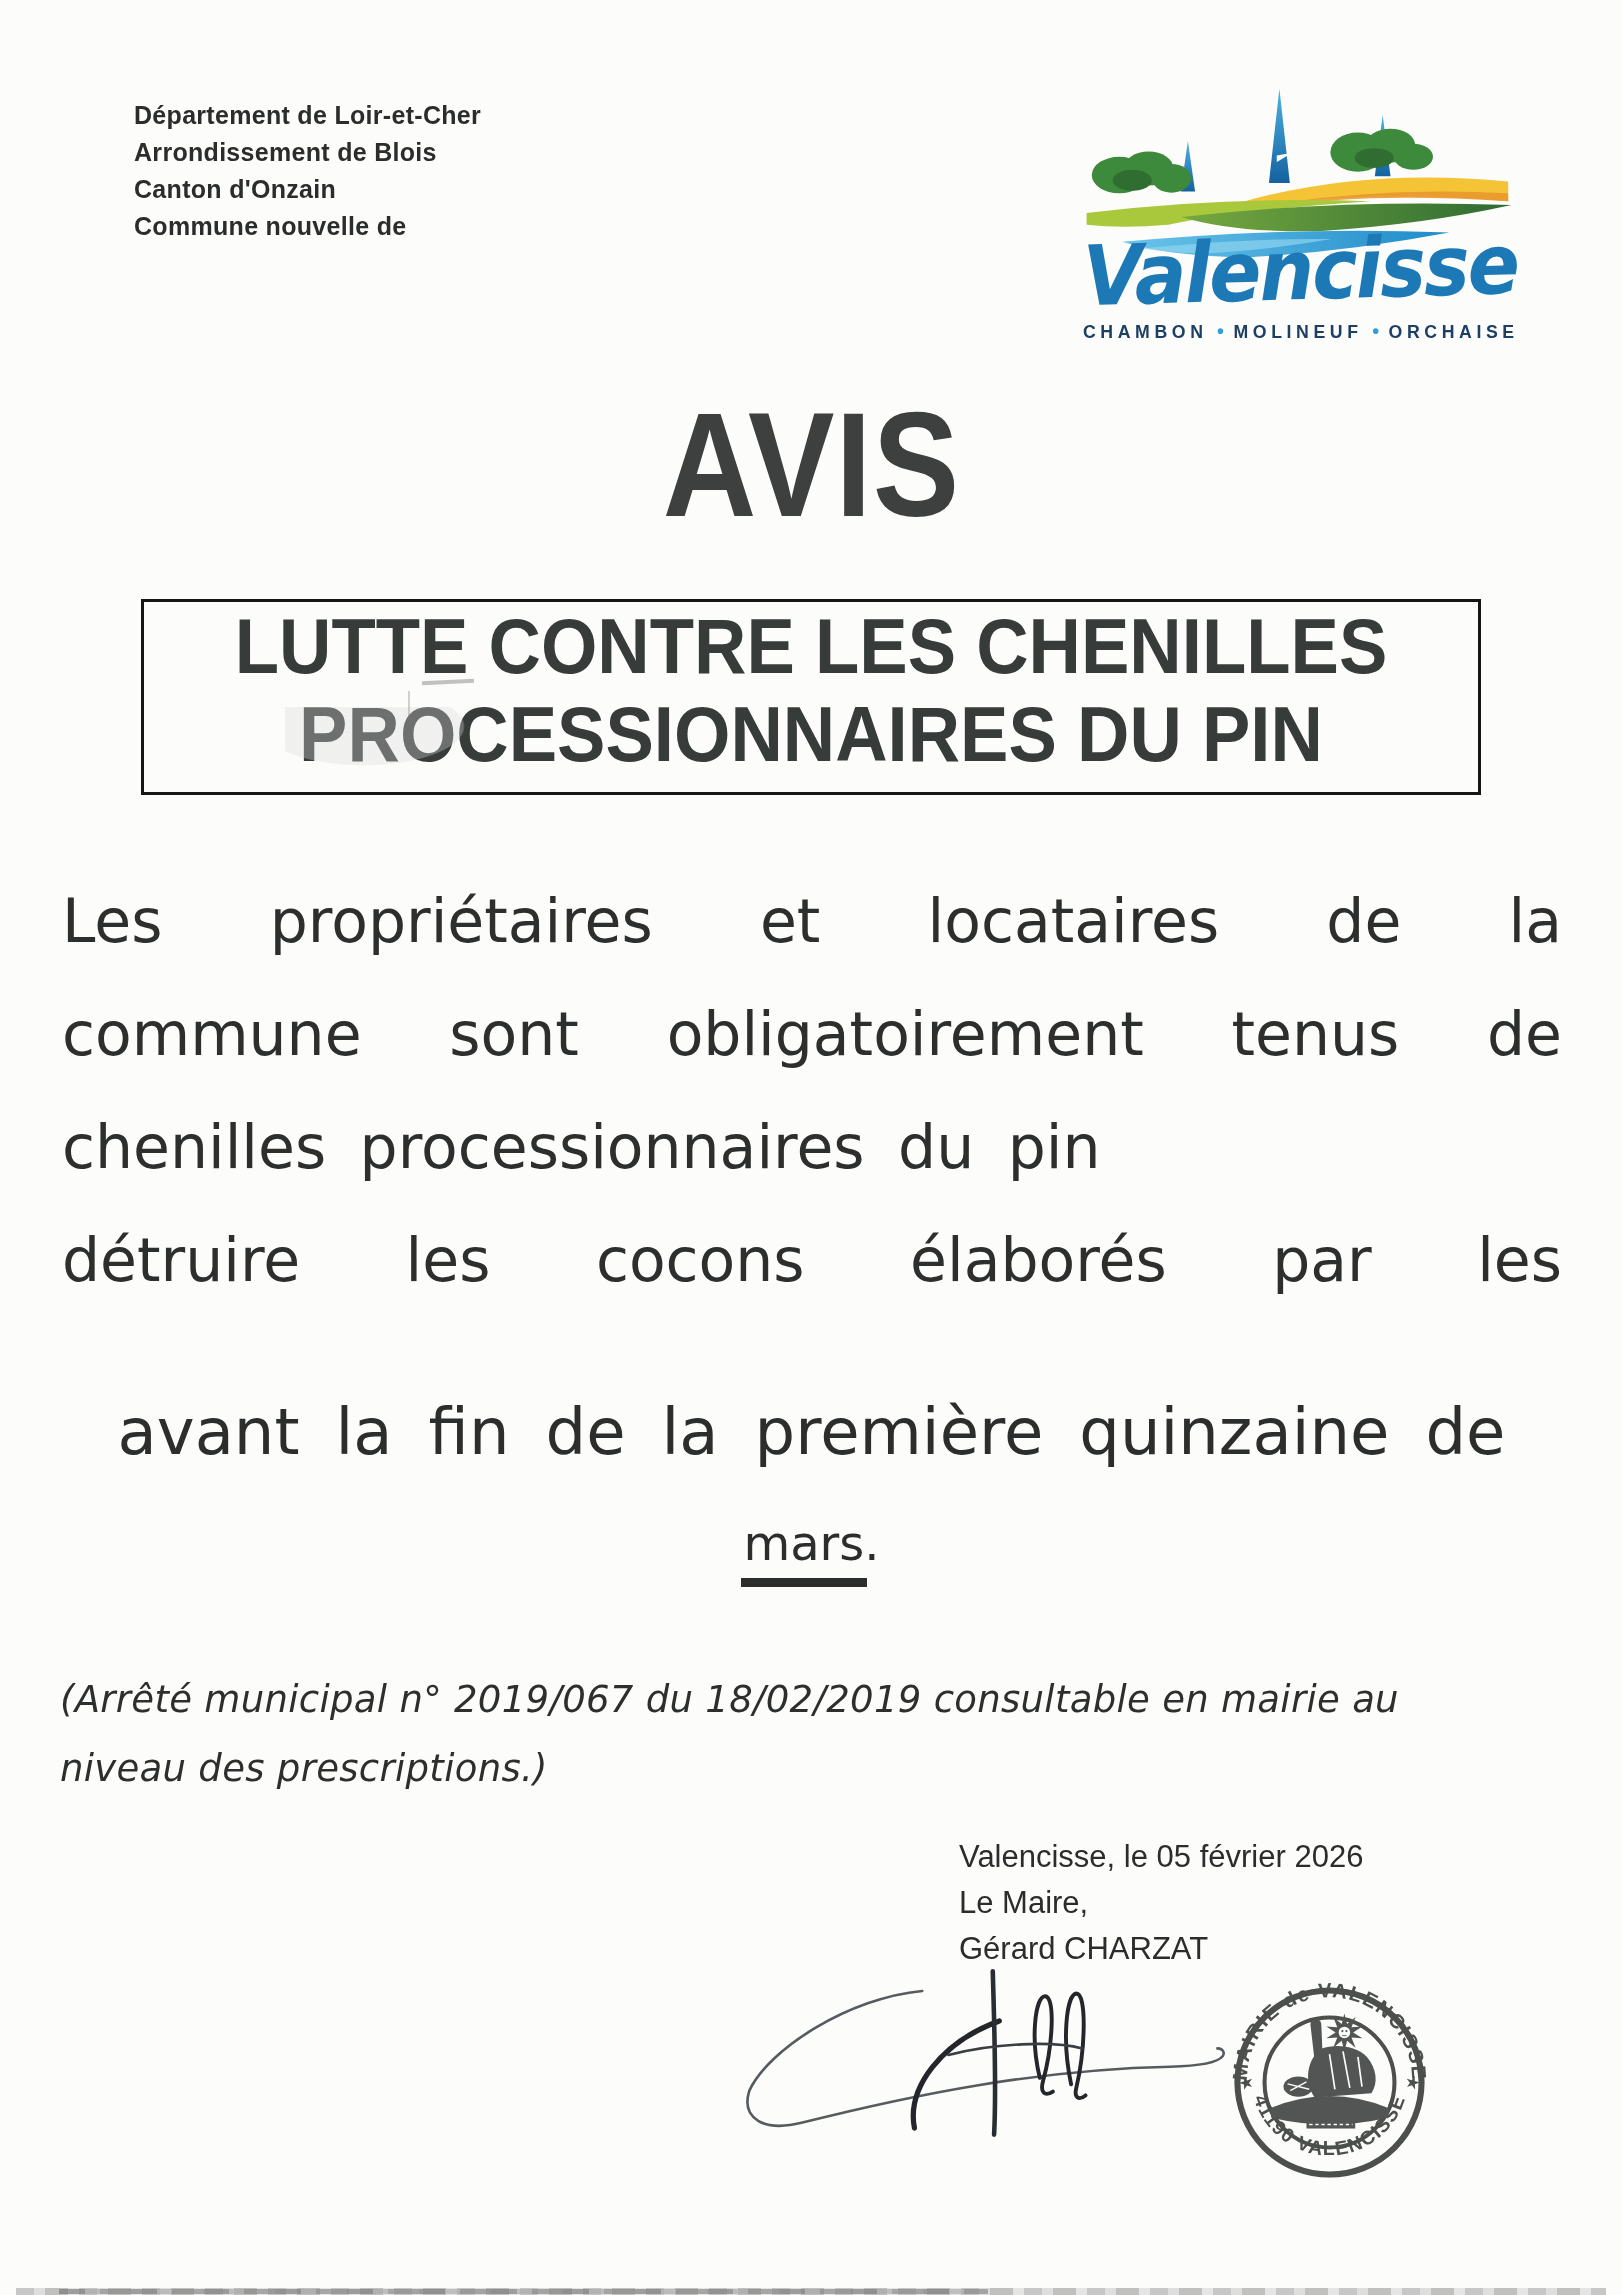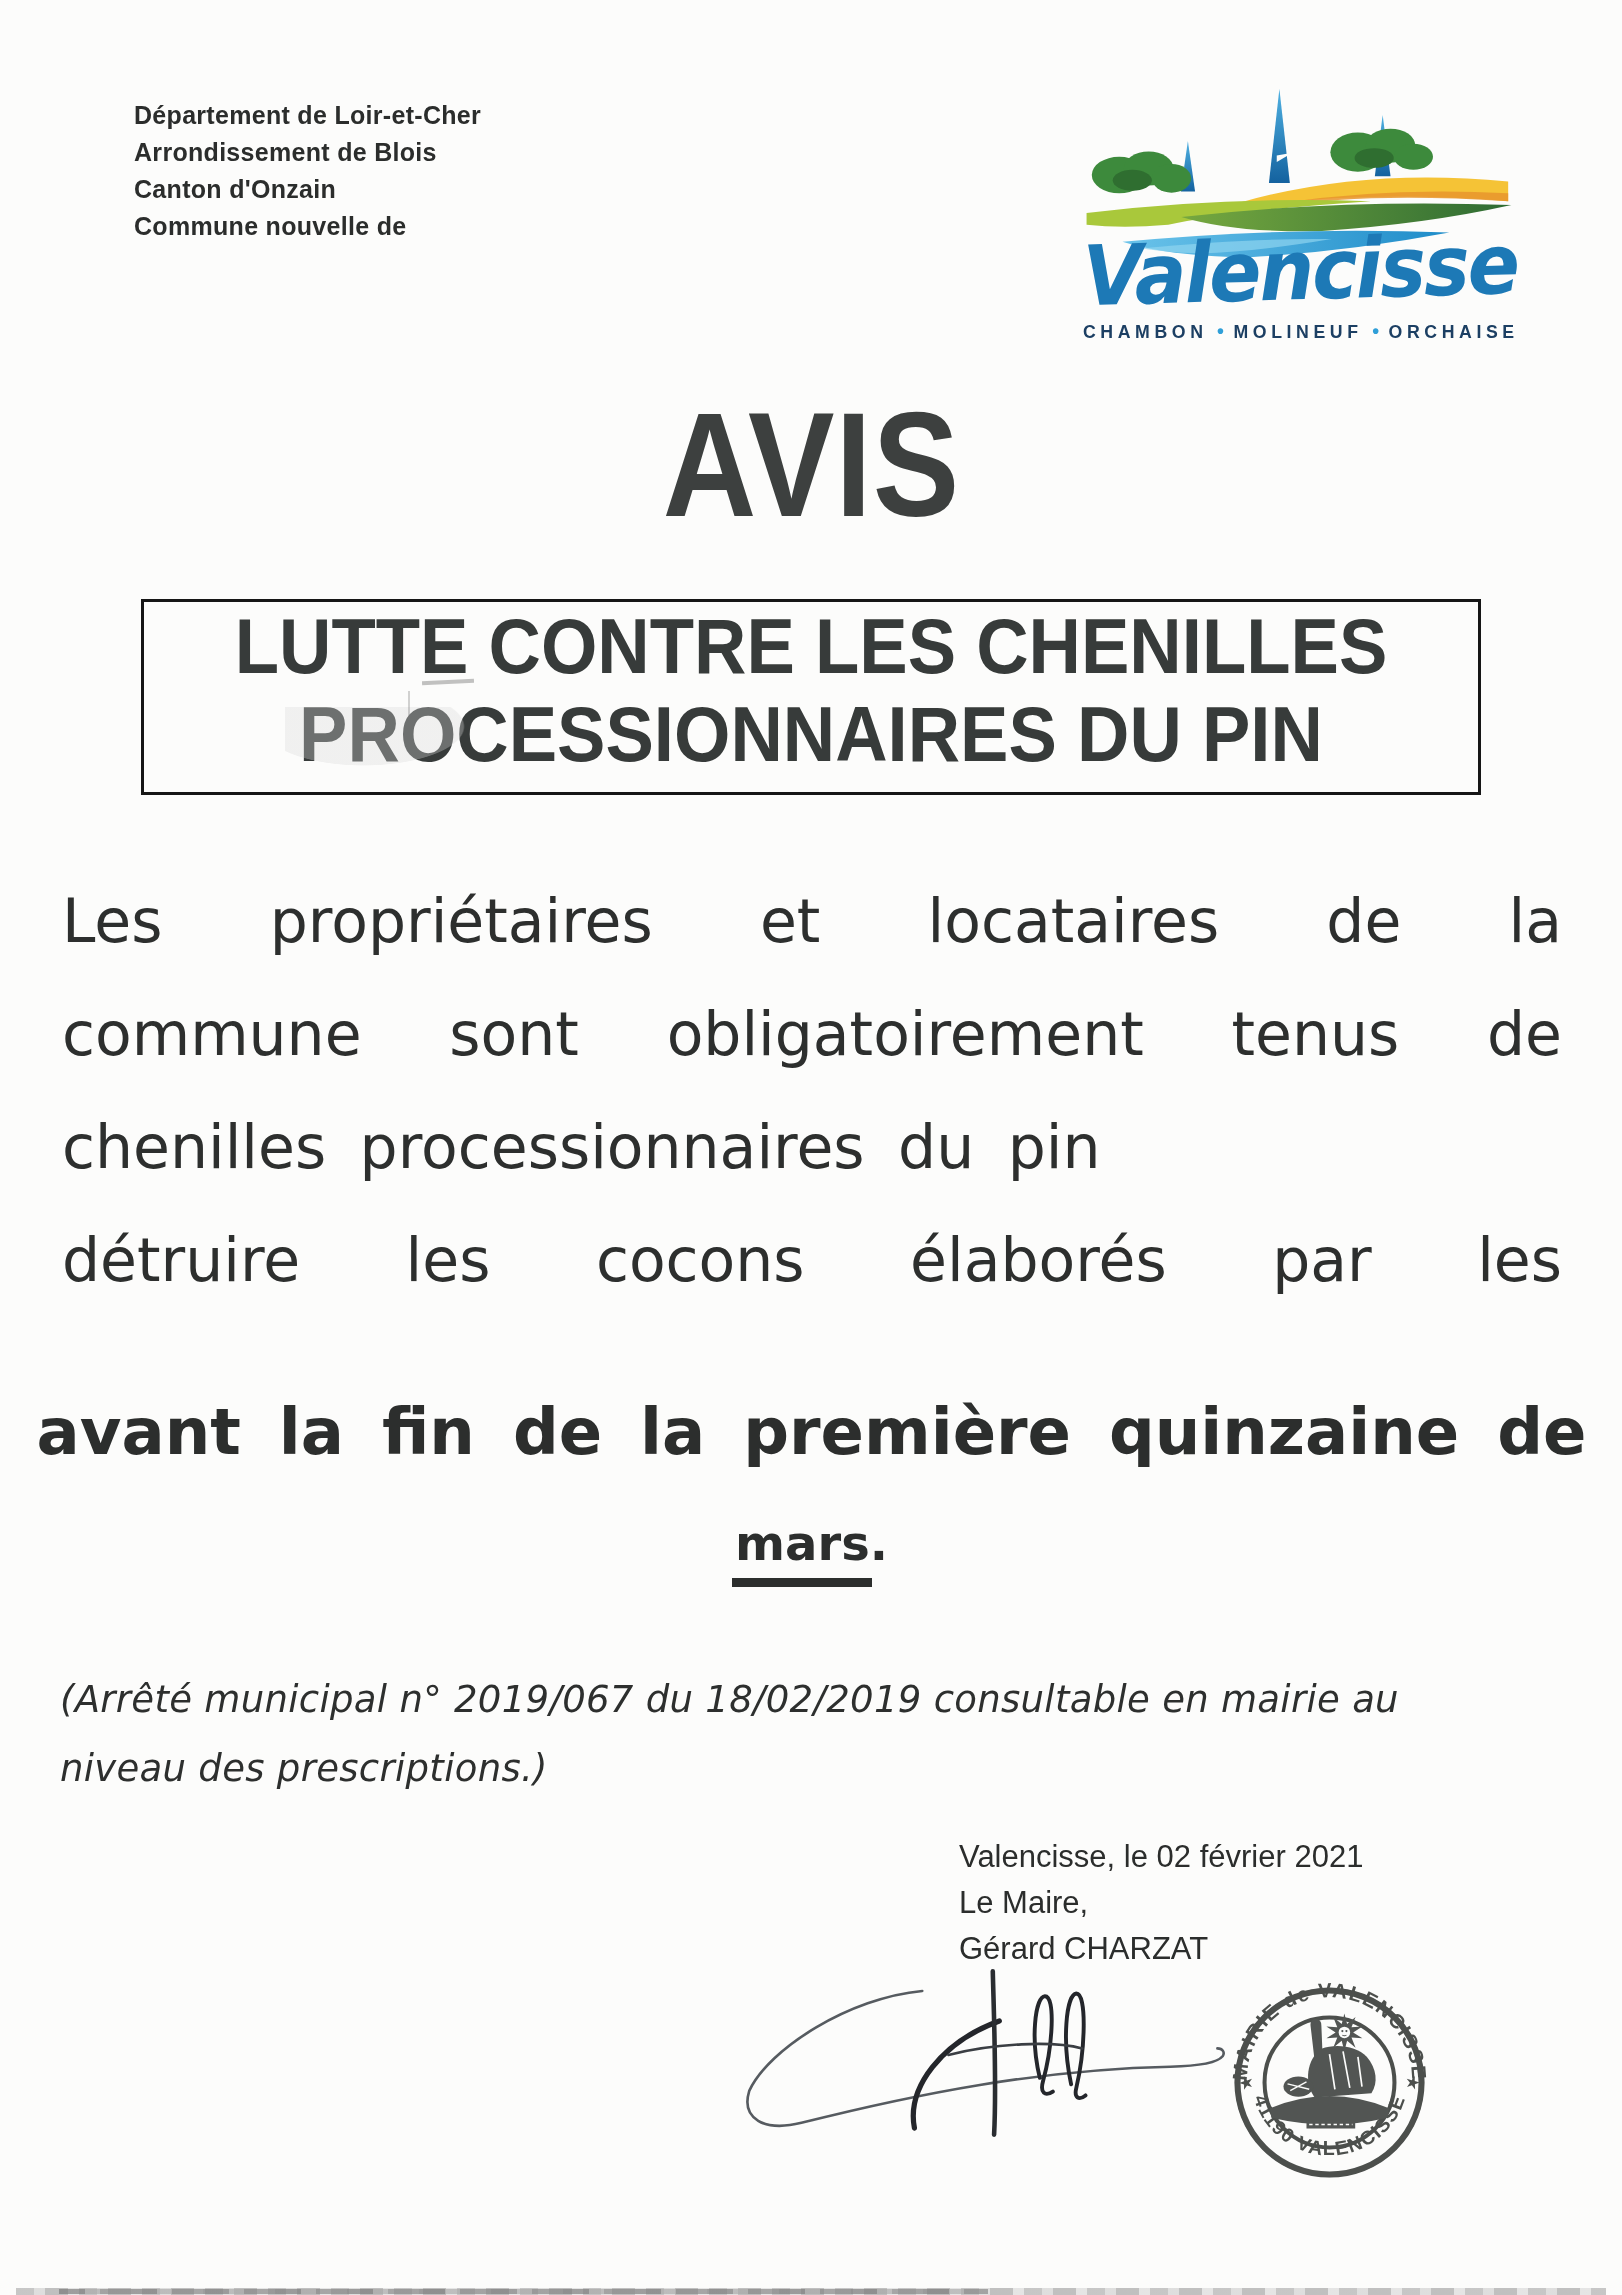--- a/index.html
+++ b/index.html
@@ -81,21 +81,21 @@
     line-height:113px;
     text-align:justify;text-align-last:justify;
     white-space:normal;
   }
   .body-par .line.last{
     text-align:left;text-align-last:left;word-spacing:14.4px;
   }
   
   .deadline{
     position:absolute;left:0;top:1392px;width:1623px;text-align:center;
-    font-family:"DejaVu Sans", sans-serif;font-weight:bold;color:#2c2e2d;
+    font-family:"DejaVu Sans", sans-serif;font-weight:normal;color:#2c2e2d;
   }
   .deadline .l1{
     display:inline-block;position:relative;
     font-size:64px;line-height:81px;word-spacing:15.7px;white-space:nowrap;
   }
   .deadline .l1::after{
     content:"";position:absolute;left:-3.9px;right:-3.9px;bottom:0px;height:11px;
     background:#2c2e2d;z-index:-1;
   }
   .deadline .l2{margin-top:31px;font-size:48px;line-height:79px;}
@@ -220,21 +220,21 @@
     <span class="l1">avant la fin de la première quinzaine de</span>
     <div class="l2"><span class="word">mars</span><span>.</span></div>
   </div>
 
   <div class="note">
     <div>(Arrêté municipal n° 2019/067 du 18/02/2019 consultable en mairie au</div>
     <div>niveau des prescriptions.)</div>
   </div>
 
   <div class="signoff">
-    <div>Valencisse, le 02 février 2021</div>
+    <div>Valencisse, le 05 février 2026</div>
     <div>Le Maire,</div>
     <div>Gérard CHARZAT</div>
   </div>
 
   <svg class="sig" width="523" height="222" viewBox="0 0 800 340">
     <g fill="none" stroke-linecap="round">
 
       <path d="M 320,52 C 210,62 85,140 55,205 C 42,248 78,268 135,254 C 310,210 500,172 700,168 C 740,167 772,162 780,152 C 784,146 780,140 772,140" stroke="#565b60" stroke-width="4"></path>
 
       <path d="M 438,98 C 350,130 296,200 308,262" stroke="#24262b" stroke-width="8"></path>

